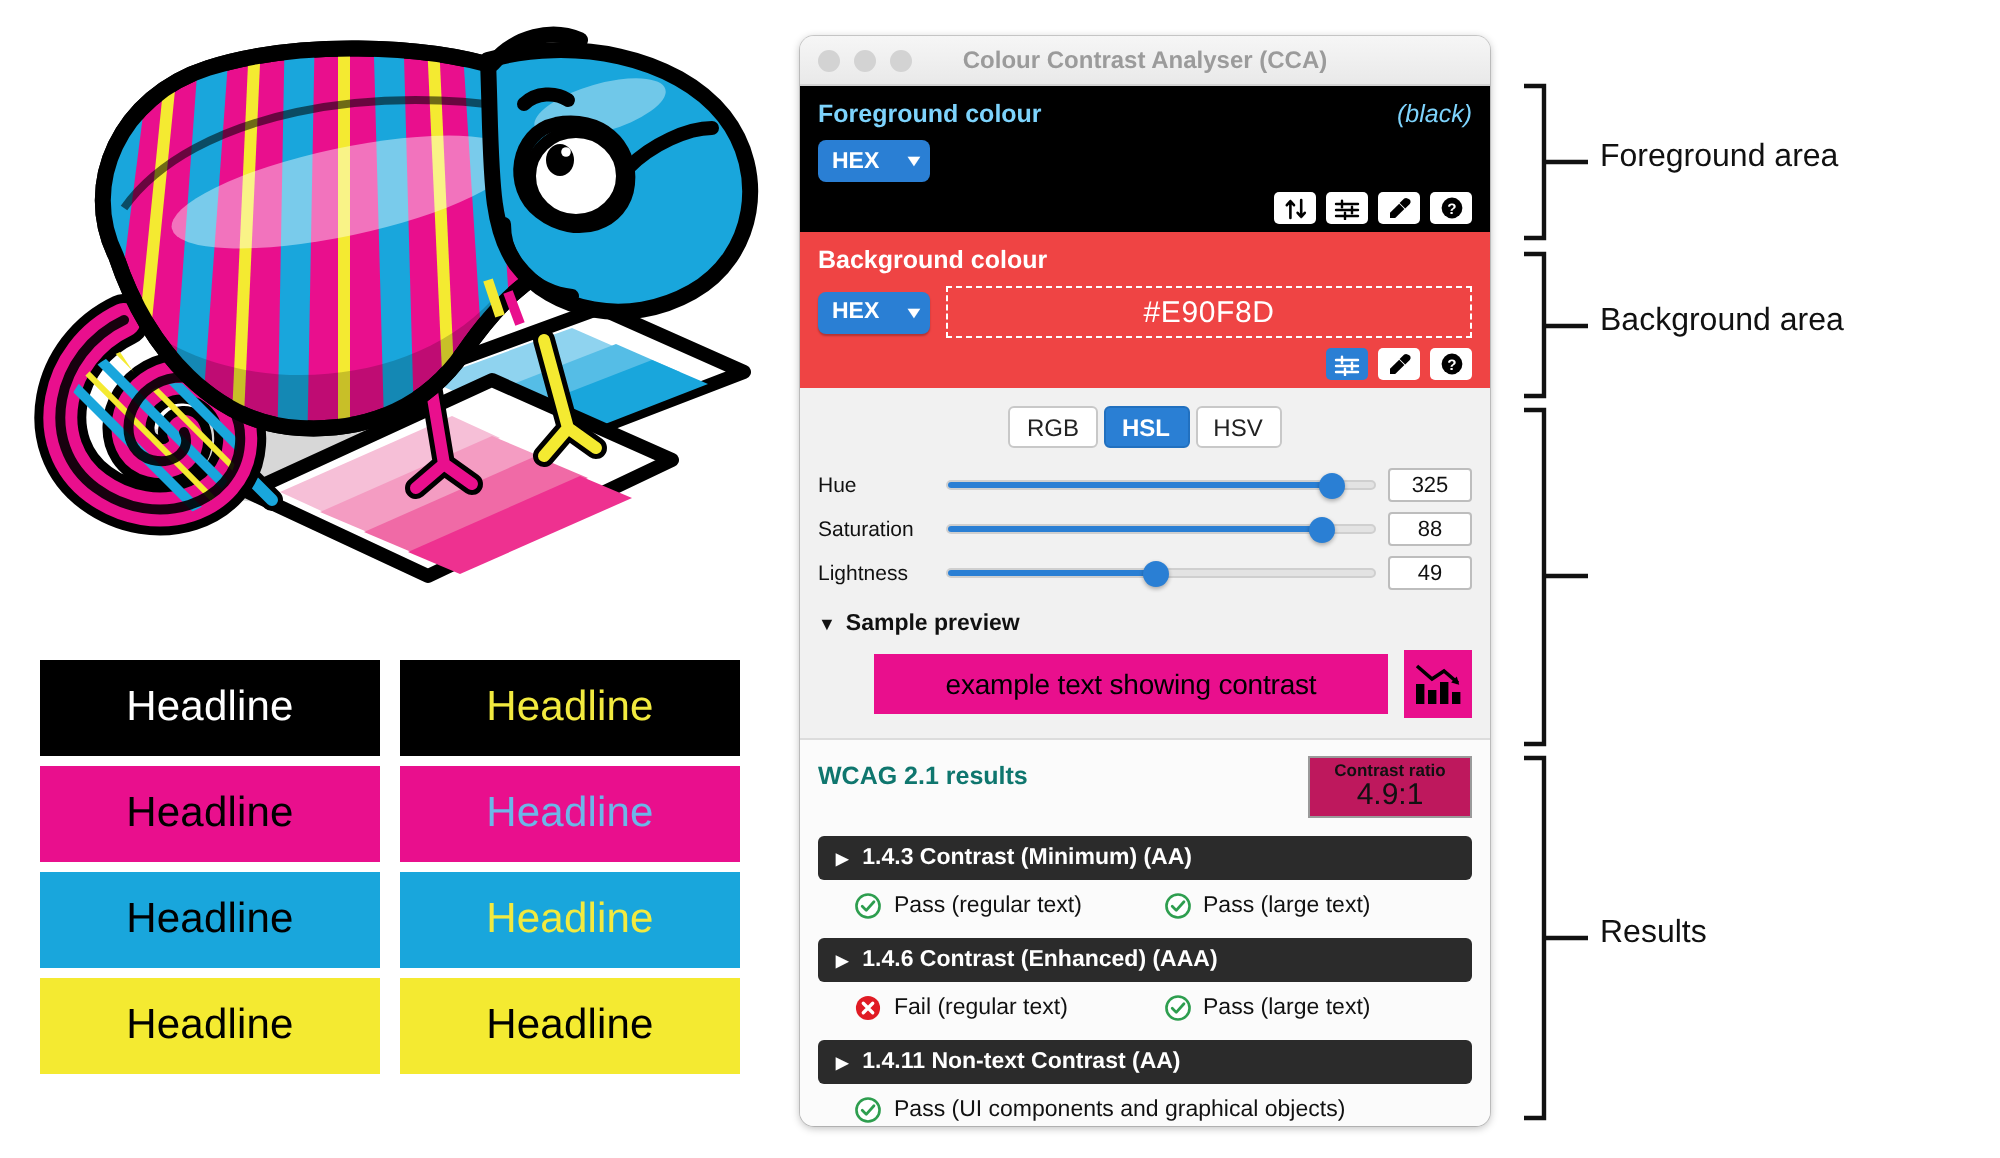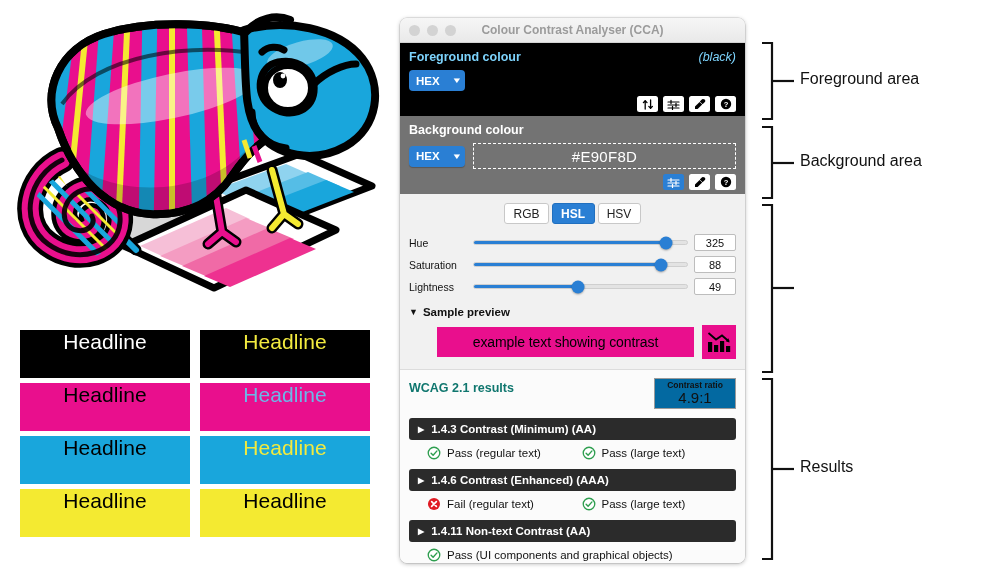--- a/index.html
+++ b/index.html
@@ -18,21 +18,21 @@
   
   #swatch-grid {
     position:absolute; left:20px; top:330px;
     width:350px; height:215px;
     display:grid;
     grid-template-columns: 170px 170px;
     grid-template-rows: repeat(4, 48px);
     gap: 5px 10px;
   }
   .swatch {
-    display:flex; align-items:flex-start; justify-content:center;
+    display:flex; align-items:center; justify-content:center;
     font-size:21px; letter-spacing:.1px;
   }
 
   
   #app-window {
     position:absolute; left:400px; top:18px;
     width:345px; height:545px;
     background:#f1f1f1;
     border-radius:7px;
     box-shadow: 0 1px 4px rgba(0,0,0,.28), 0 0 0 .5px rgba(0,0,0,.16);
@@ -125,21 +125,21 @@
   #sample-chart { width:34px; height:34px; display:flex; align-items:center; justify-content:center; }
 
   
   #results-section {
     background:#fbfbfb; flex:1; padding:8px 9px 8px 9px;
     border-top:1px solid #dcdcdc;
   }
   #results-head { display:flex; align-items:flex-start; justify-content:space-between; }
   #results-title { font-size:12.5px; font-weight:bold; color:#0f766e; margin-top:3px; }
   #ratio-box {
-    width:82px; border:1px solid #9a9a9a; background:#0369a1;
+    width:82px; border:1px solid #9a9a9a; background:#be185d;
     text-align:center; padding:1px 0 2px 0;
   }
   #ratio-label { font-size:8.5px; color:#111; font-weight:bold; }
   #ratio-value { font-size:15px; color:#111; margin-top:-1px; }
 
   .criterion {
     background:#2b2b2b; color:#fff; border-radius:3px;
     height:22px; display:flex; align-items:center; gap:7px;
     padding:0 9px; margin-top:9px; font-size:11.5px; font-weight:bold;
   }
@@ -360,21 +360,21 @@
         </div>
         <div class="icon-btn">
           <svg width="12" height="12" viewBox="0 0 12 12">
             <circle cx="6" cy="6" r="5.2" fill="#000"></circle>
             <text x="6" y="9" font-size="7.6" font-family="Liberation Sans, sans-serif" font-weight="bold" fill="#fff" text-anchor="middle">?</text>
           </svg>
         </div>
       </div>
     </div>
 
-    <div class="colour-section" id="bg-section" style="background: #737373;">
+    <div class="colour-section" id="bg-section" style="background: #ef4444;">
       <div class="section-head">
         <span class="section-title">Background colour</span>
       </div>
       <div class="colour-row">
         <div class="hex-select">
           <span>HEX</span>
           <span class="chev">▼</span>
         </div>
         <div class="colour-input">#E90F8D</div>
       </div>

